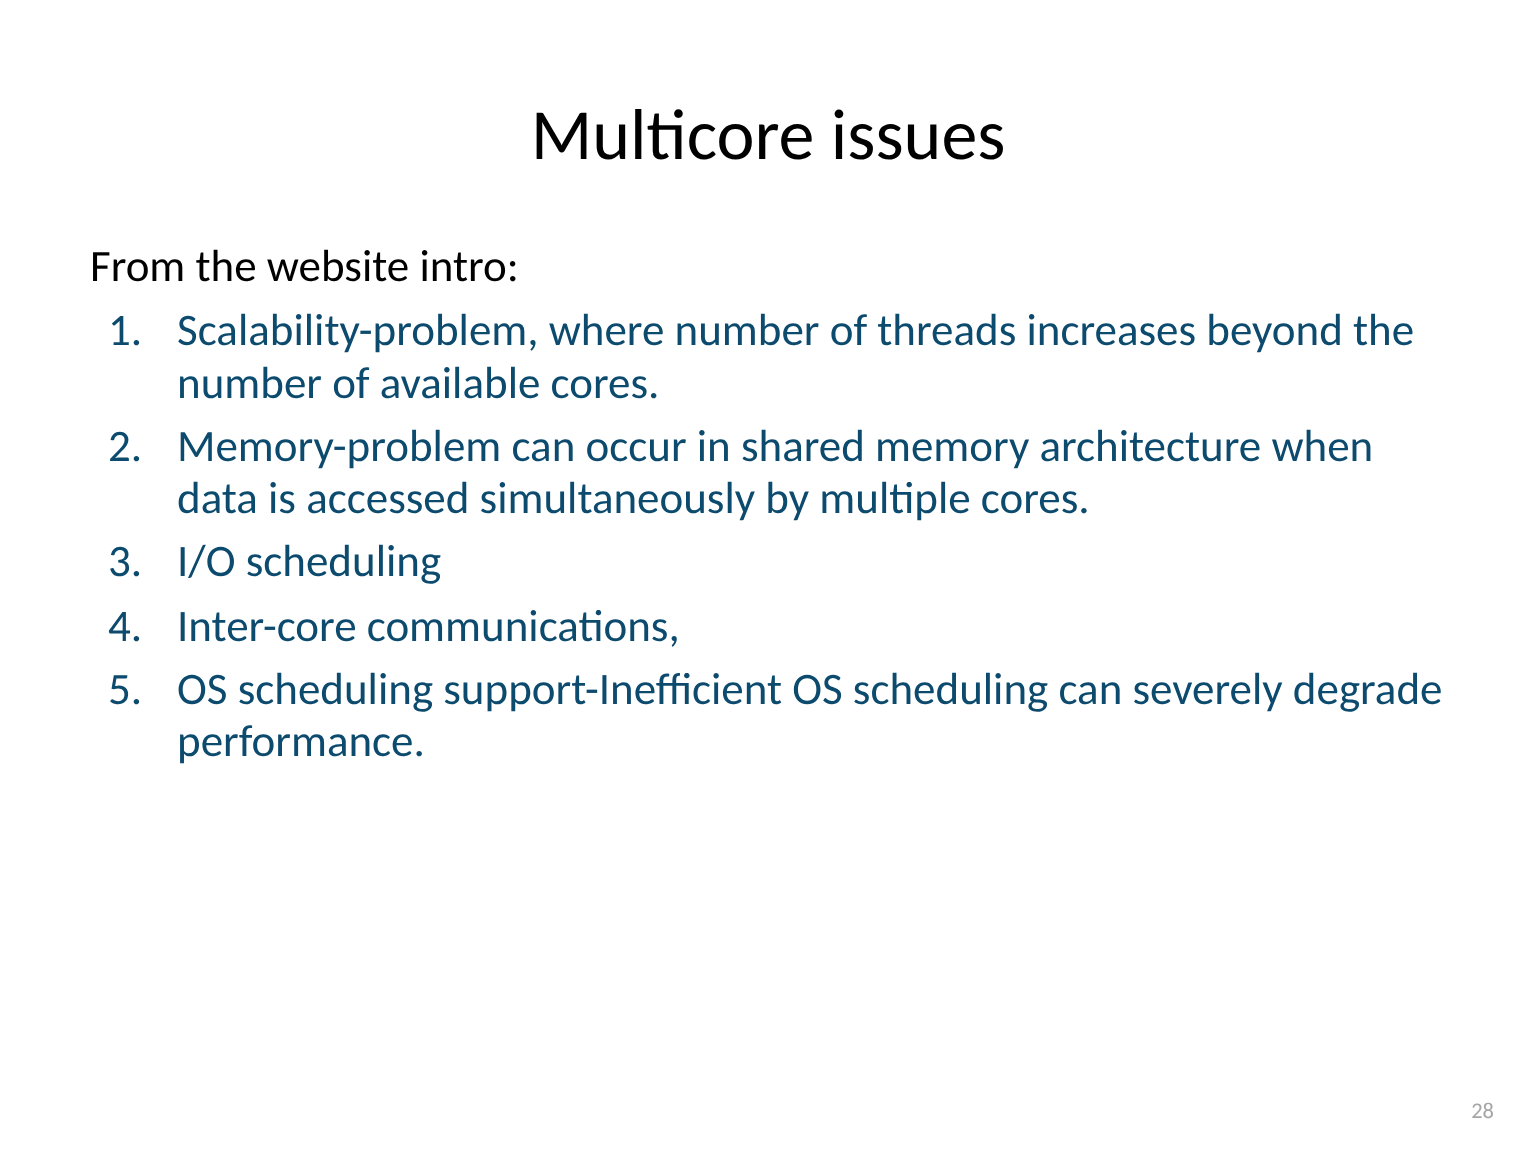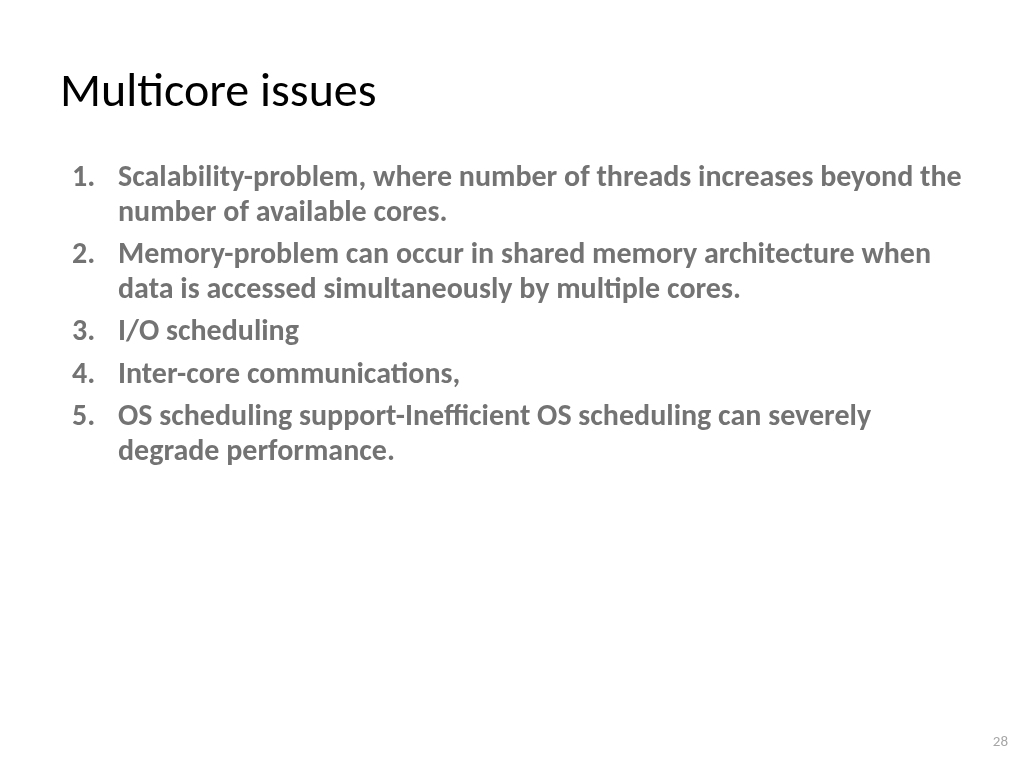--- a/index.html
+++ b/index.html
@@ -18,62 +18,63 @@
     }
     .slide {
       width: 100%;
       height: 100%;
       padding: 60px 60px 40px 60px;
       position: relative;
     }
     .title {
       font-size: 48px;
       font-weight: 400;
+      text-align: center;
       margin-bottom: 40px;
       color: #000000;
     }
     .intro {
       font-size: 30px;
       font-weight: 400;
       margin-bottom: 8px;
       color: #000000;
     }
     .list {
       list-style: none;
       counter-reset: item;
     }
     .list-item {
       counter-increment: item;
       font-size: 30px;
       line-height: 1.15;
       margin-bottom: 8px;
       padding-left: 58px;
       position: relative;
-      color: #737373;
-      font-weight: bold;
+      color: #0c4a6e;
     }
     .list-item::before {
       content: counter(item) ".";
       position: absolute;
       left: 12px;
       top: 0;
     }
     .page-number {
       position: absolute;
       bottom: 18px;
-      right: 16px;
+      right: 28px;
       font-size: 15px;
       color: #a6a6a6;
     }
   </style>
 </head>
 <body>
 
 <div class="slide">
   <h1 class="title">Multicore issues</h1>
+  <p class="intro">From the website intro:</p>
   <ol class="list">
     <li class="list-item">Scalability-problem, where number of threads increases beyond the number of available cores.</li>
     <li class="list-item">Memory-problem can occur in shared memory architecture when data is accessed simultaneously by multiple cores.</li>
     <li class="list-item">I/O scheduling</li>
     <li class="list-item">Inter-core communications,</li>
     <li class="list-item">OS scheduling support-Inefficient OS scheduling can severely degrade performance.</li>
   </ol>
   <div class="page-number">28</div>
 </div>
 

